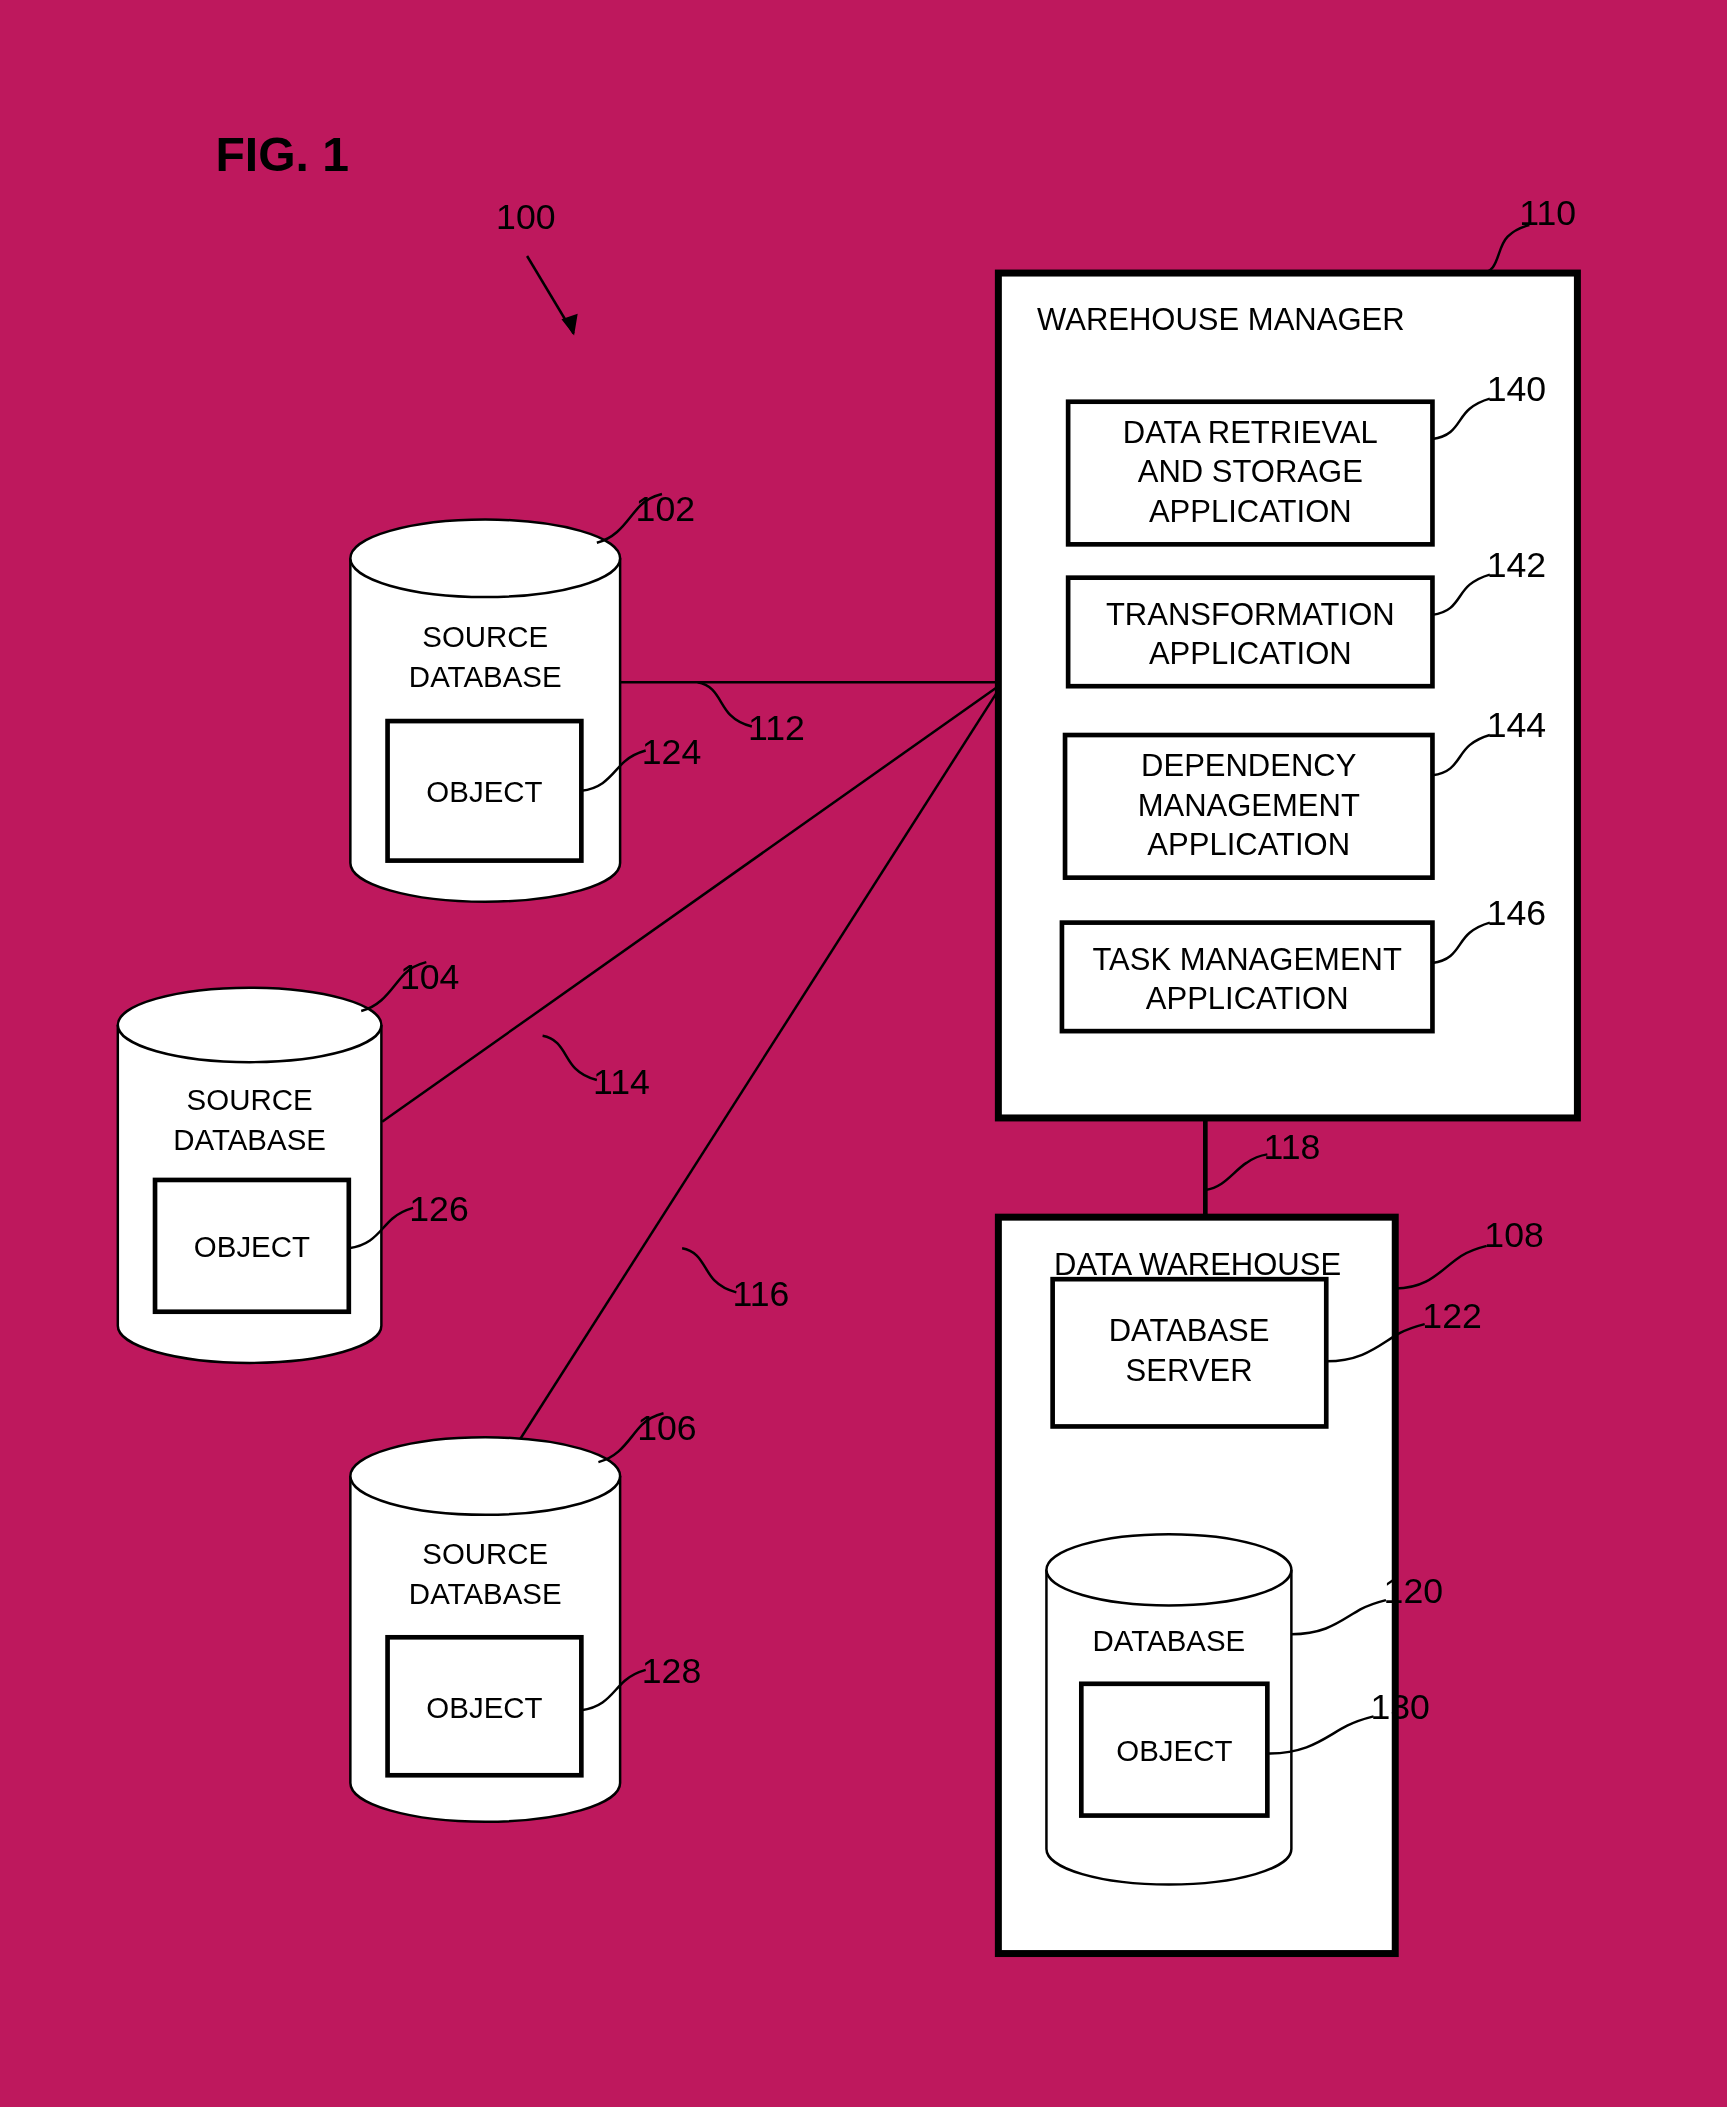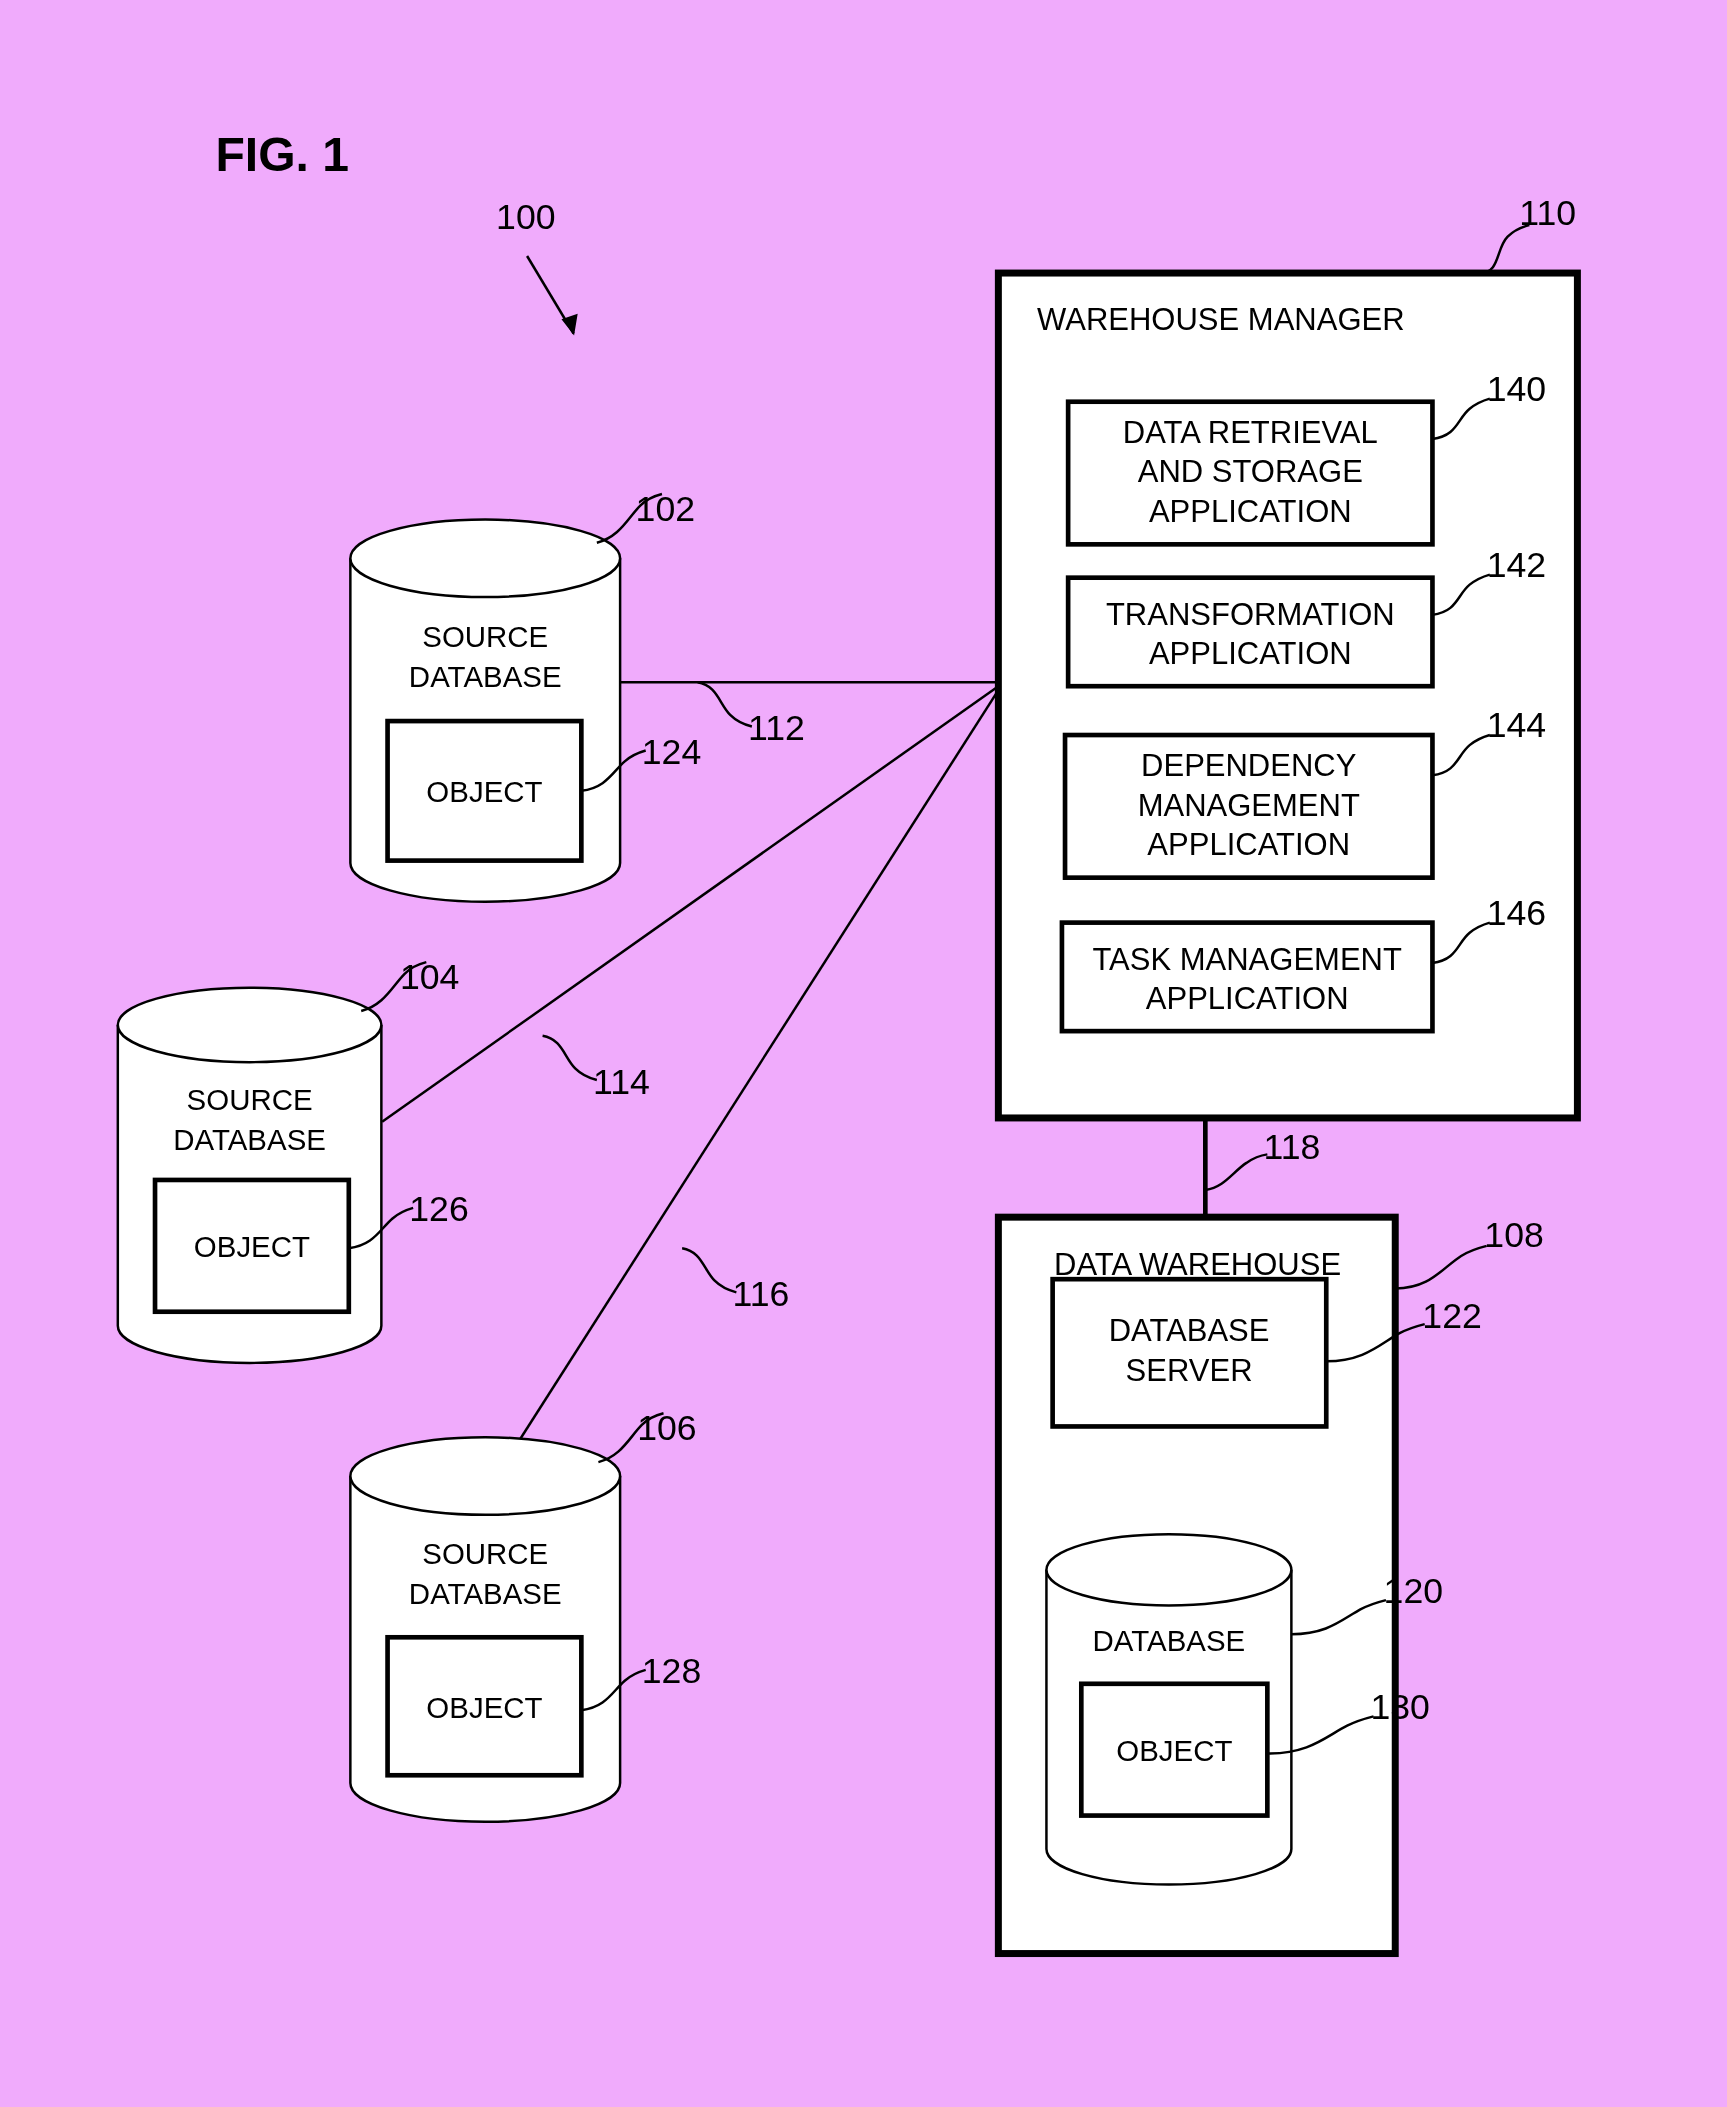--- a/index.html
+++ b/index.html
@@ -4,21 +4,21 @@
 <style>
   html, body {
     margin: 0;
     padding: 0;
     background: #ffffff;
   }
   #page {
     position: relative;
     width: 1727px;
     height: 2108px;
-    background: #f0abfc;
+    background: #be185d;
     font-family: "Liberation Sans", sans-serif;
     overflow: hidden;
   }
   #figure-svg {
     position: absolute;
     left: 0;
     top: 0;
     width: 1727px;
     height: 2108px;
   }

